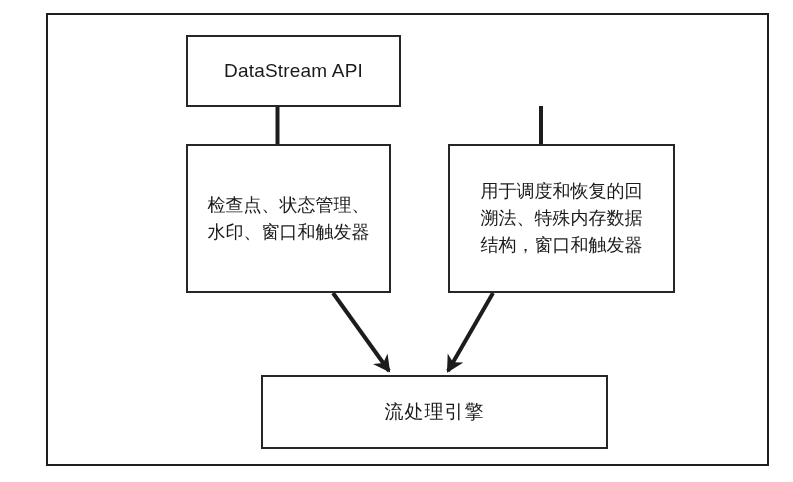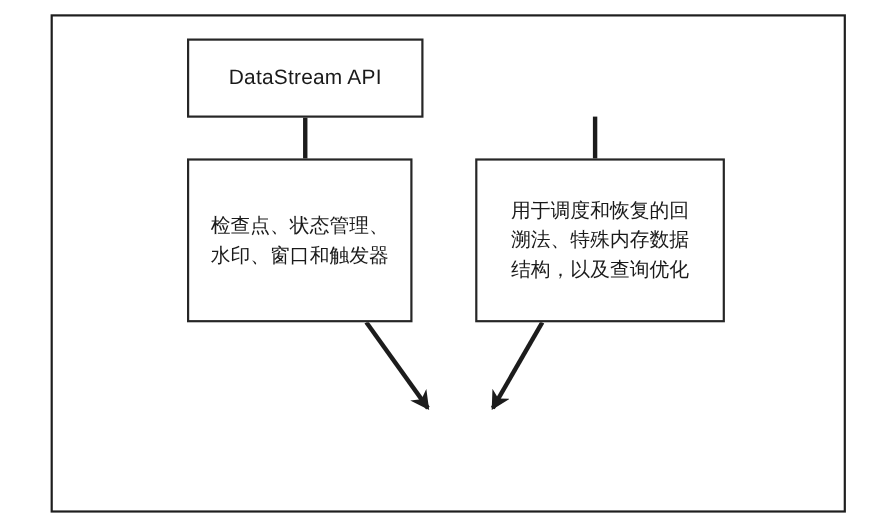--- a/index.html
+++ b/index.html
@@ -37,20 +37,21 @@
     position: absolute;
     box-sizing: border-box;
     border: 2px solid #262626;
     background: #ffffff;
     display: flex;
     align-items: center;
     justify-content: center;
     text-align: center;
     color: #1a1a1a;
     z-index: 2;
+    margin-left: 16px;
   }
   .box .label {
     white-space: pre-line;
   }
   .api-box {
     font-size: 19px;
     letter-spacing: 0.2px;
   }
   .feature-box {
     font-size: 18px;
@@ -95,17 +96,20 @@
 
 
   <div class="box feature-box" id="box-stream-cap">
     <span class="label">检查点、状态管理、
 水印、窗口和触发器</span>
   </div>
 
   <div class="box feature-box" id="box-batch-cap">
     <span class="label">用于调度和恢复的回
 溯法、特殊内存数据
-结构，以及查询优化</span>
+结构，窗口和触发器</span>
   </div>
 
+  <div class="box engine-box" id="box-engine">
+    <span class="label">流处理引擎</span>
+  </div>
 
 </div>
 
 </body></html>

